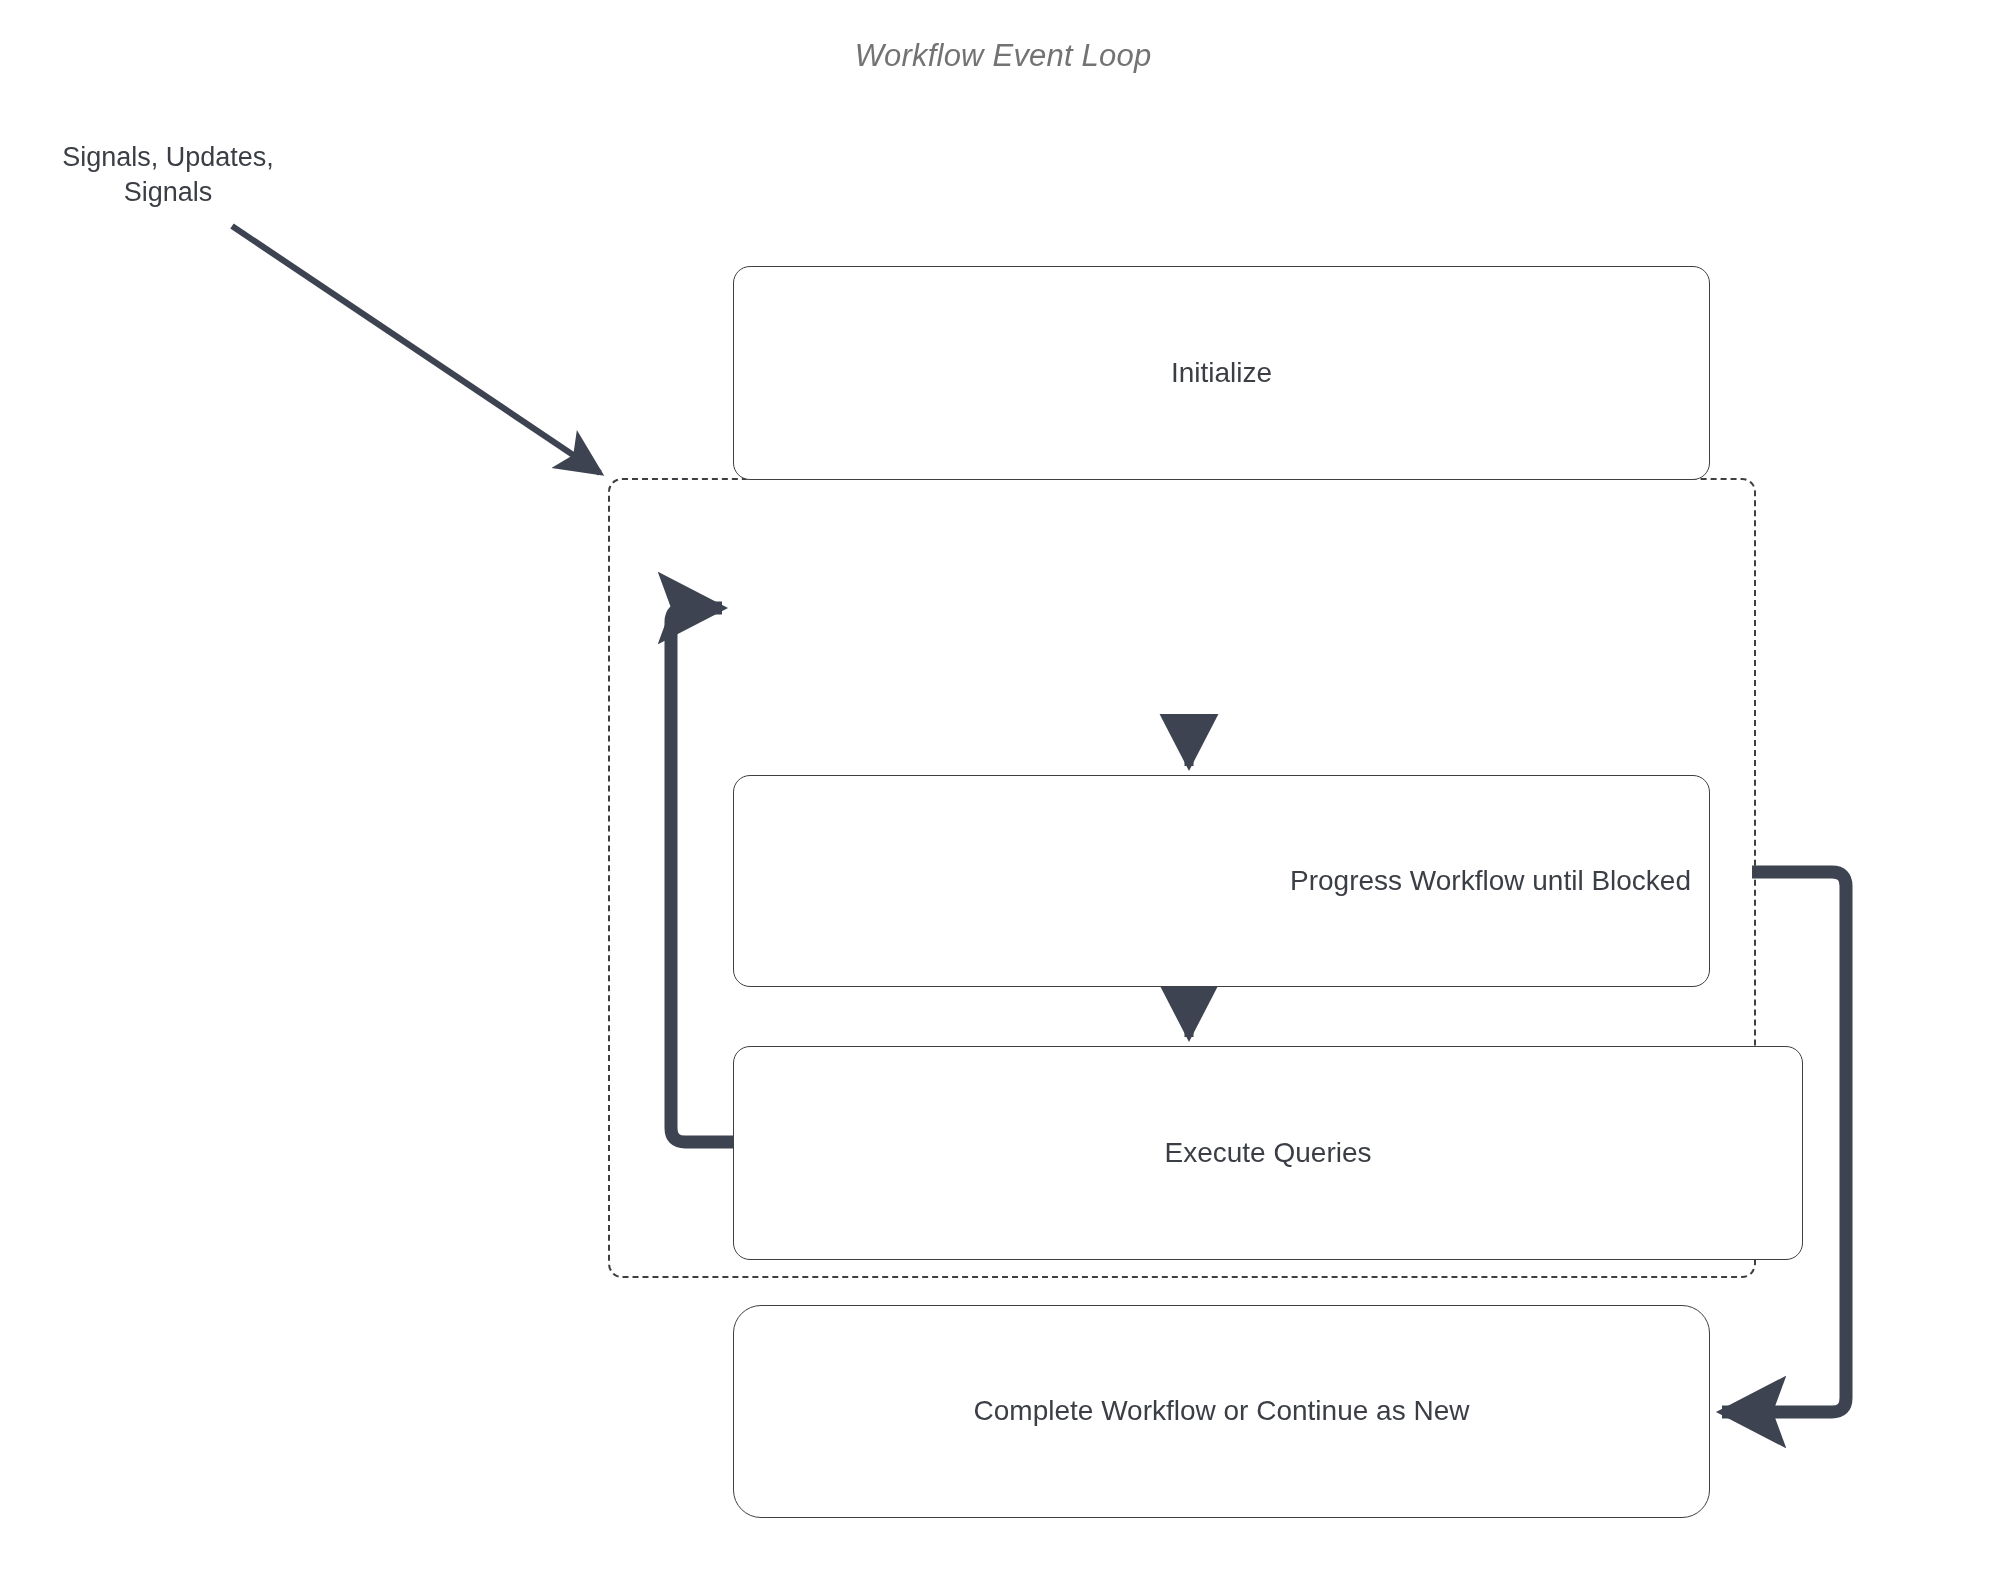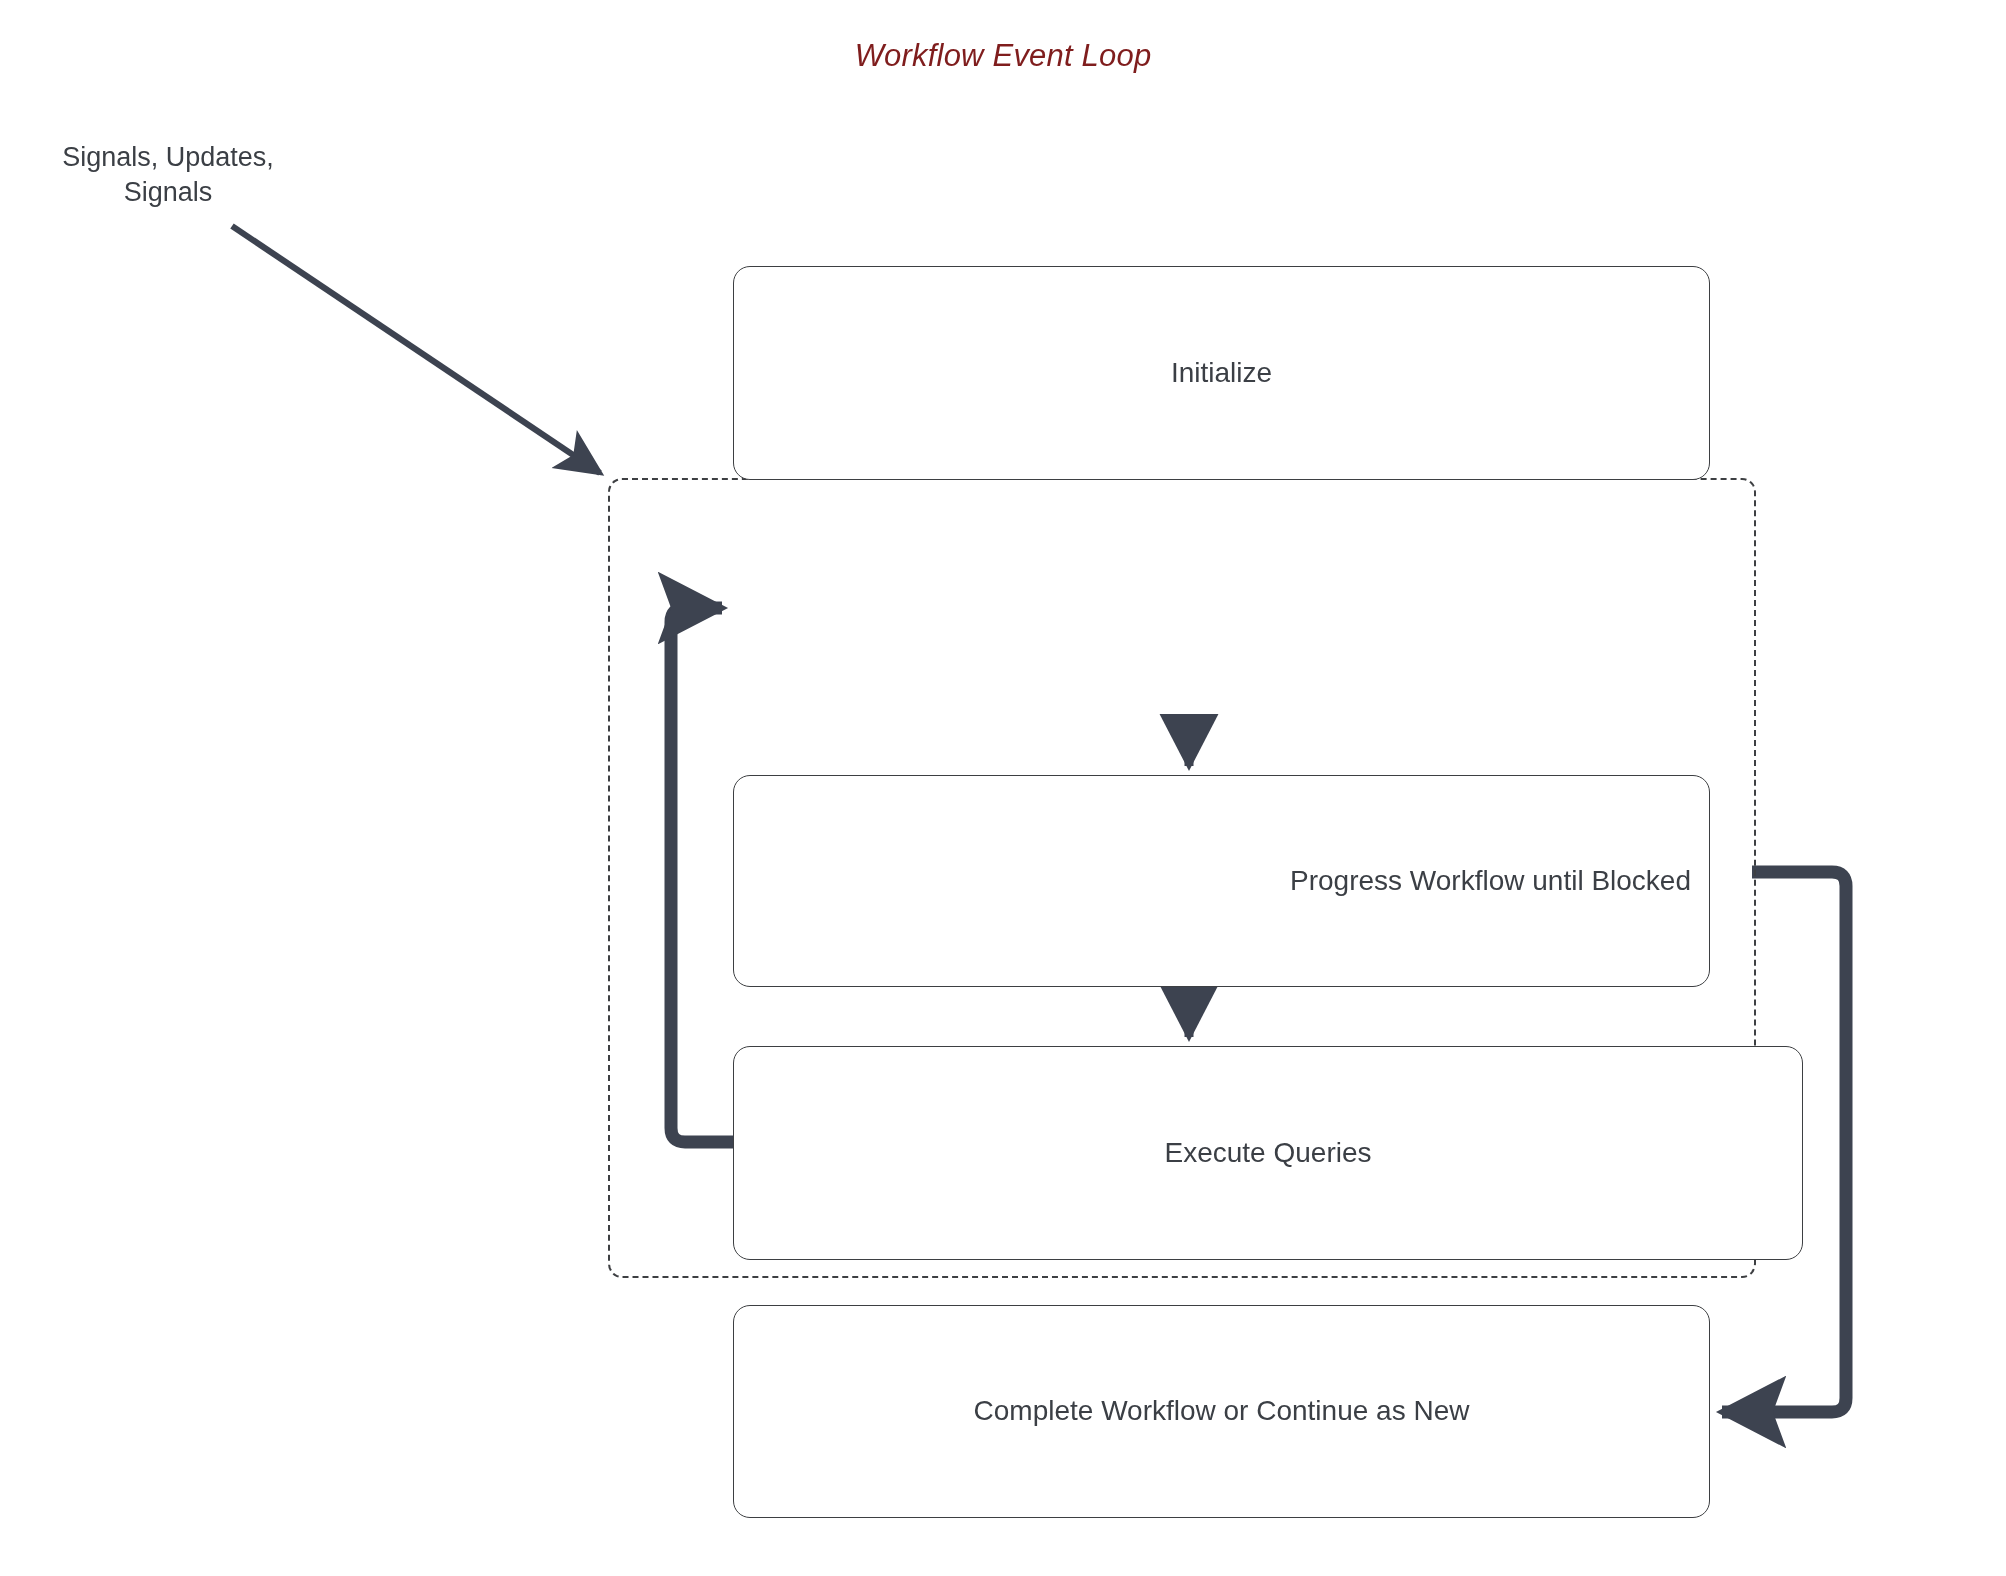--- a/index.html
+++ b/index.html
@@ -29,21 +29,21 @@
 
   
   .diagram-title {
     position: absolute;
     left: 0;
     top: 38px;
     width: 2006px;
     text-align: center;
     font-size: 31px;
     font-style: italic;
-    color: #7f1d1d;
+    color: #737373;
     letter-spacing: 0.2px;
   }
 
   
   .edge-label {
     position: absolute;
     left: 18px;
     top: 140px;
     width: 300px;
     text-align: center;
@@ -68,21 +68,21 @@
     color: #3b3f45;
     text-align: center;
     padding: 0 18px;
     line-height: 1.3;
   }
 
   #node-initialize        { left: 733px; top: 228px;  width: 977px; height: 214px; margin-top: 38px; }
   #node-progress-signals  { left: 733px; top: 506px;  width: 977px; height: 212px; }
   #node-progress-workflow { left: 733px; top: 775px;  width: 977px; height: 212px; justify-content: flex-end; }
   #node-execute-queries   { left: 733px; top: 1046px; width: 1070px; height: 214px; }
-  #node-complete-workflow { left: 733px; top: 1305px; width: 977px; height: 213px; }
+  #node-complete-workflow { left: 733px; top: 1305px; width: 977px; height: 213px; border-radius: 28px; }
 
   
   #loop-container {
     position: absolute;
     left: 608px;
     top: 478px;
     width: 1148px;
     height: 800px;
     box-sizing: border-box;
     border: 2px dashed #3d3f42;

